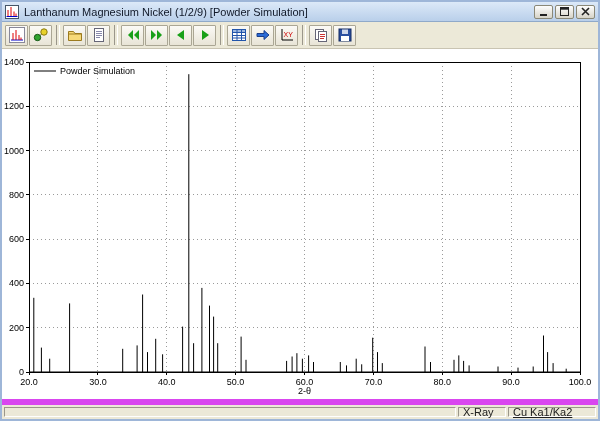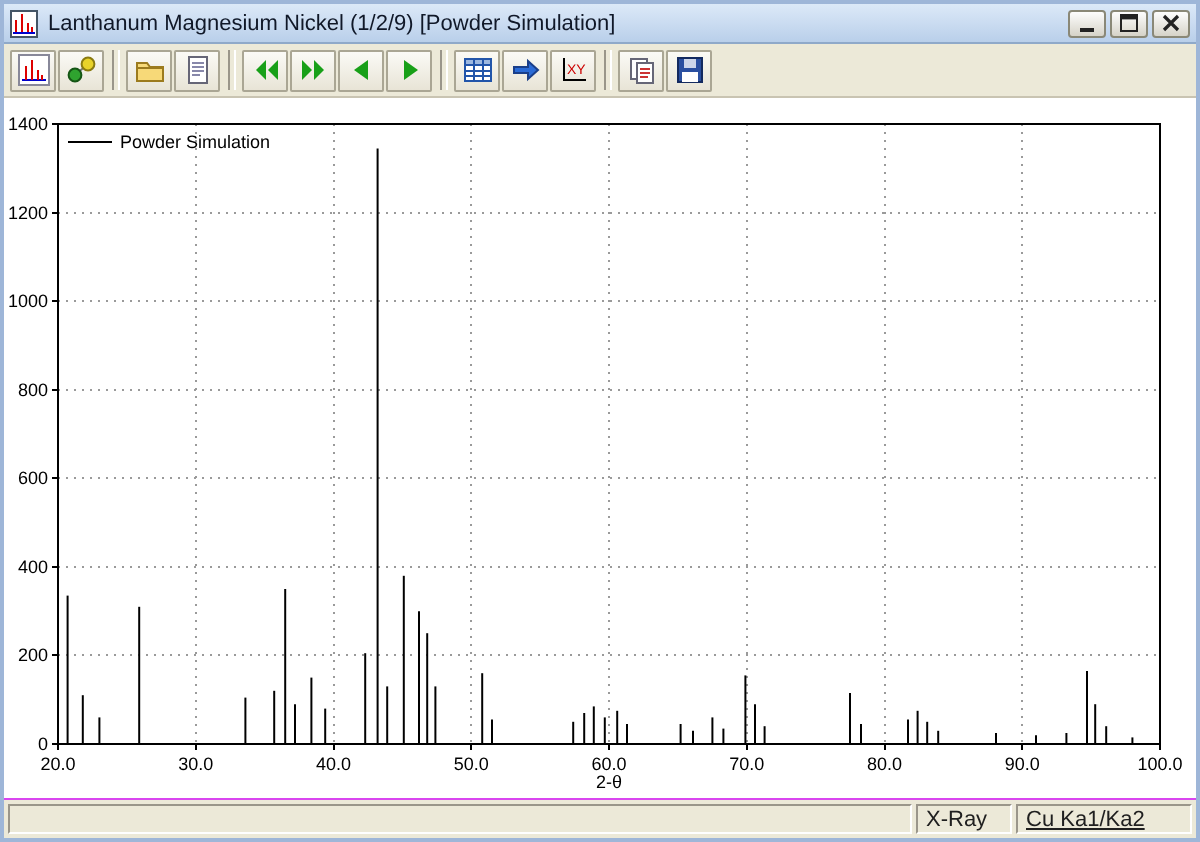--- a/index.html
+++ b/index.html
@@ -14,21 +14,21 @@
   .tb-btn{width:23px;height:21px;display:inline-flex;align-items:center;justify-content:center;background:linear-gradient(#fbfaf6,#e8e4d6);border:1px solid #aaa694;border-radius:1px;margin-right:1px;padding:0;cursor:default;}
   .tb-btn span{display:inline-flex;}
   .tb-sep{width:2px;height:20px;margin:0 3px;border-left:1px solid #9a968a;border-right:1px solid #fff;}
   .chart-area{flex:1 1 auto;background:#fff;overflow:hidden;}
   #chart-svg{display:block;}
   #chart-svg .grid{stroke:#9a9a9a;stroke-width:1;stroke-dasharray:1 3;shape-rendering:crispEdges;}
   #chart-svg .tick{stroke:#000;stroke-width:1;shape-rendering:crispEdges;}
   #chart-svg .frame{stroke:#000;stroke-width:1;shape-rendering:crispEdges;}
   #chart-svg .trace{stroke:#000;stroke-width:1;}
   #chart-svg text{font-family:"Liberation Sans",sans-serif;font-size:9px;fill:#000;}
-  .statusbar{height:20px;flex:0 0 20px;box-sizing:border-box;background:#ece9d8;display:flex;align-items:stretch;gap:2px;padding:2px;border-top:1px solid #d946ef;}
+  .statusbar{height:20px;flex:0 0 20px;box-sizing:border-box;background:#ece9d8;display:flex;align-items:stretch;gap:2px;padding:2px;border-top:6px solid #d946ef;}
   .status-cell{border:1px solid;border-color:#9a968a #ffffff #ffffff #9a968a;font-size:11px;color:#202020;padding:0 4px;display:flex;align-items:center;white-space:nowrap;}
   .status-fill{flex:1 1 auto;}
   .status-radiation{flex:0 0 38px;}
   .status-wavelength{flex:0 0 78px;text-decoration:underline;}
 </style>
 </head>
 <body>
 
 <div class="window">
 

